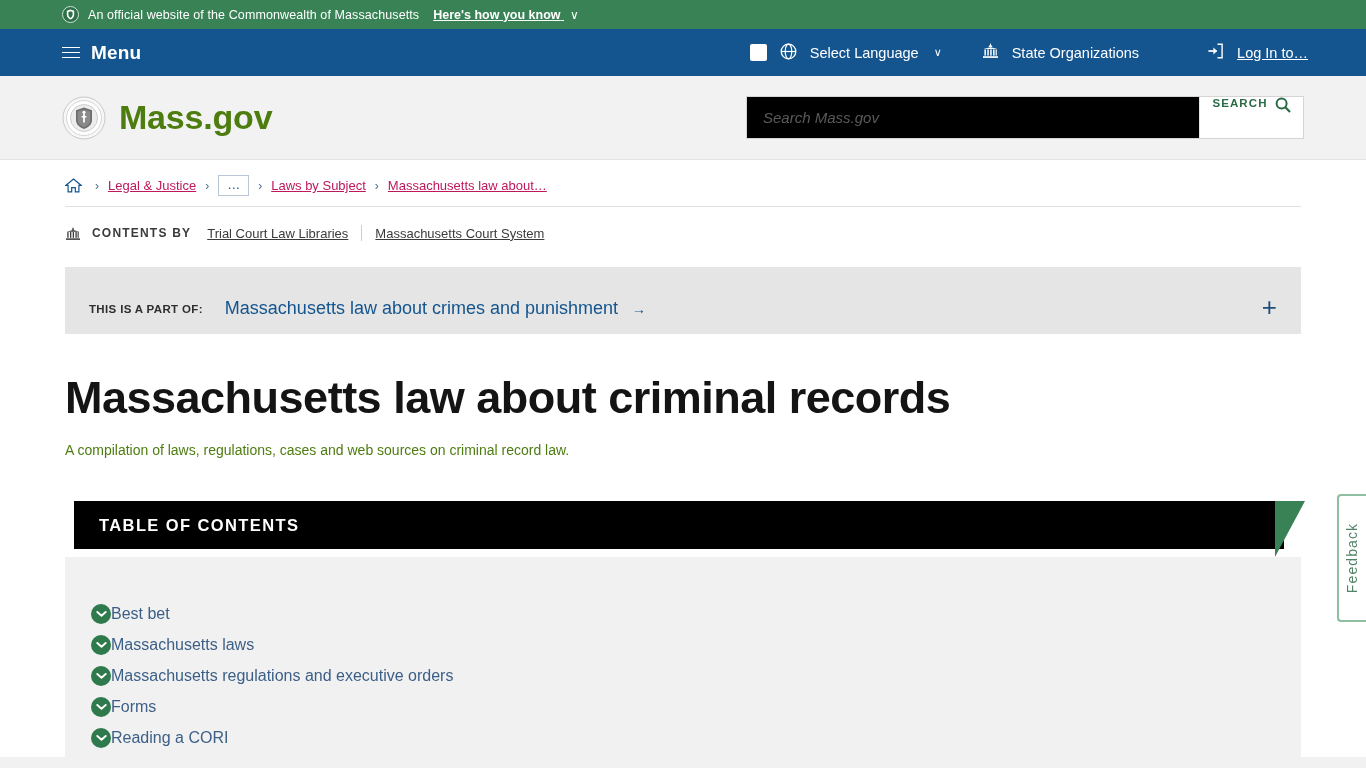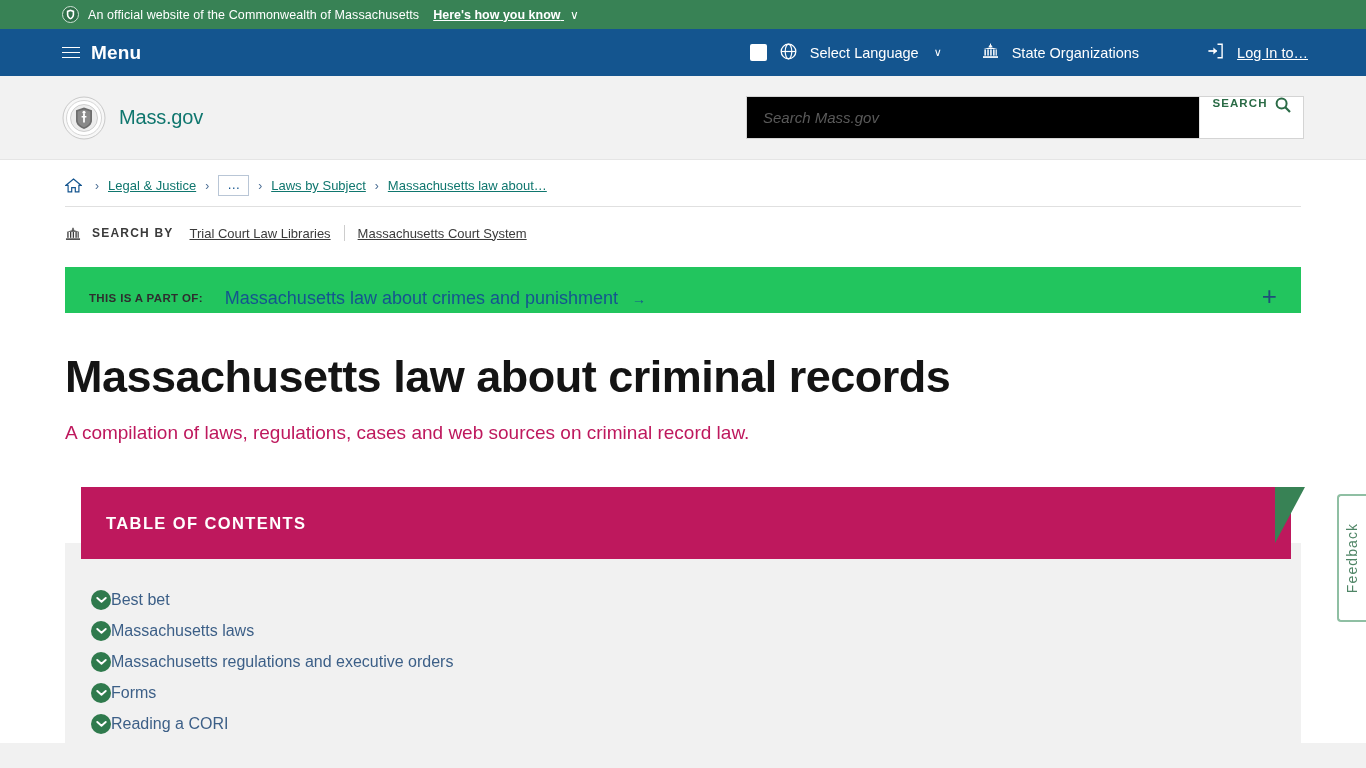--- a/index.html
+++ b/index.html
@@ -91,21 +91,21 @@
   .masthead {
     height:84px;
     background:#f2f2f2;
     display:flex;
     align-items:center;
     border-bottom:1px solid #e5e5e5;
   }
   .brand { display:flex; align-items:center; padding-left:62px; gap:13px; cursor:pointer; }
   .brand .seal-lg { width:44px; height:44px; flex:0 0 auto; }
   .brand .wordmark {
-    font-size:20px; font-weight:normal; color:#0f766e; letter-spacing:-.2px;
+    font-size:34px; font-weight:bold; color:#4d7c0f; letter-spacing:-.2px;
   }
   .search-wrap {
     margin-left:auto; margin-right:62px;
     display:flex; height:43px; width:558px;
     border:1px solid #d4d4d4; background:#000000;
   }
   .search-input {
     flex:1; border:0; outline:none; padding:0 16px;
     font-family:inherit; font-size:15px; font-style:italic; color:#5a5a5a;
     background:transparent;
@@ -126,21 +126,21 @@
   
   .breadcrumb {
     display:flex; align-items:center; gap:0;
     height:47px; padding-top:5px;
     border-bottom:1px solid #e0e0e0;
     font-size:13px;
   }
   .bc-home { display:flex; align-items:center; cursor:pointer; padding-right:4px; }
   .bc-sep { color:#4a6d94; font-size:12px; margin:0 9px; }
   .bc-link {
-    color:#0f766e; text-decoration:underline; cursor:pointer;
+    color:#be185d; text-decoration:underline; cursor:pointer;
     font-size:13px; white-space:nowrap;
   }
   .bc-ellipsis {
     border:1px solid #b9c6d6; color:#14558f; padding:2px 8px 4px;
     font-size:13px; line-height:13px; cursor:pointer; background:#fff;
   }
 
   
   .offered {
     display:flex; align-items:center;
@@ -154,22 +154,22 @@
   }
   .offered-link {
     color:#3b3b3b; text-decoration:underline; font-size:13px;
     white-space:nowrap; cursor:pointer;
   }
   .offered-div { width:1px; height:16px; background:#cdcdcd; margin:0 13px; }
 
   
   .partof {
     margin-top:16px;
-    height:46px;
-    background:#22c55e;
+    height:67px;
+    background:#e5e5e5;
     display:flex; align-items:center;
     padding:16px 20px 0 24px;
   }
   .partof-label {
     font-size:11.5px; font-weight:bold; letter-spacing:.35px;
     color:#2e2e2e; white-space:nowrap;
   }
   .partof-link {
     margin-left:22px;
     font-size:18px; color:#14558f; text-decoration:none; cursor:pointer;
@@ -182,31 +182,31 @@
   }
 
   
   .title-block { padding-top:40px; }
   h1.page-title {
     font-size:45px; font-weight:bold; line-height:1.05;
     letter-spacing:-.5px; color:#141414;
   }
   .page-sub {
     margin-top:20px;
-    font-size:19px; line-height:1.42; color:#be185d;
+    font-size:14px; line-height:1.42; color:#4d7c0f;
     max-width:820px;
   }
 
   
   .toc-section { margin-top:40px; }
   .toc-header-row { position:relative; height:56px; }
   .toc-header {
-    position:absolute; left:16px; top:0;
-    width:1210px; height:72px;
-    background:#be185d;
+    position:absolute; left:9px; top:0;
+    width:1210px; height:48px;
+    background:#000000;
     display:flex; align-items:center;
     padding-left:25px;
   }
   .toc-header-skew {
     position:absolute; left:1210px; top:0;
     width:0; height:0;
     border-top:56px solid #388255;
     border-right:30px solid transparent;
   }
   .toc-title {
@@ -375,21 +375,21 @@
           <path d="M8.5 1.4 L9.9 4.1 H7.1 Z" fill="#3b3b3b"></path>
           <rect x="2.4" y="6.4" width="1.4" height="6.2" fill="#3b3b3b"></rect>
           <rect x="5.3" y="6.4" width="1.4" height="6.2" fill="#3b3b3b"></rect>
           <rect x="8.2" y="6.4" width="1.4" height="6.2" fill="#3b3b3b"></rect>
           <rect x="11.1" y="6.4" width="1.4" height="6.2" fill="#3b3b3b"></rect>
           <rect x="13.4" y="6.4" width="1.2" height="6.2" fill="#3b3b3b"></rect>
           <rect x="1" y="13.2" width="15" height="1.6" fill="#3b3b3b"></rect>
           <path d="M8.5 4.3 L15.5 6 H1.5 Z" fill="#3b3b3b"></path>
         </svg>
       </span>
-      <span class="offered-label">SEARCH BY</span>
+      <span class="offered-label">CONTENTS BY</span>
       <a class="offered-link">Trial Court Law Libraries</a>
       <span class="offered-div"></span>
       <a class="offered-link">Massachusetts Court System</a>
     </div>
 
     <div class="partof">
       <span class="partof-label">THIS IS A PART OF:</span>
       <a class="partof-link">
         <span>Massachusetts law about crimes and punishment</span>
         <span class="partof-arrow">→</span>

